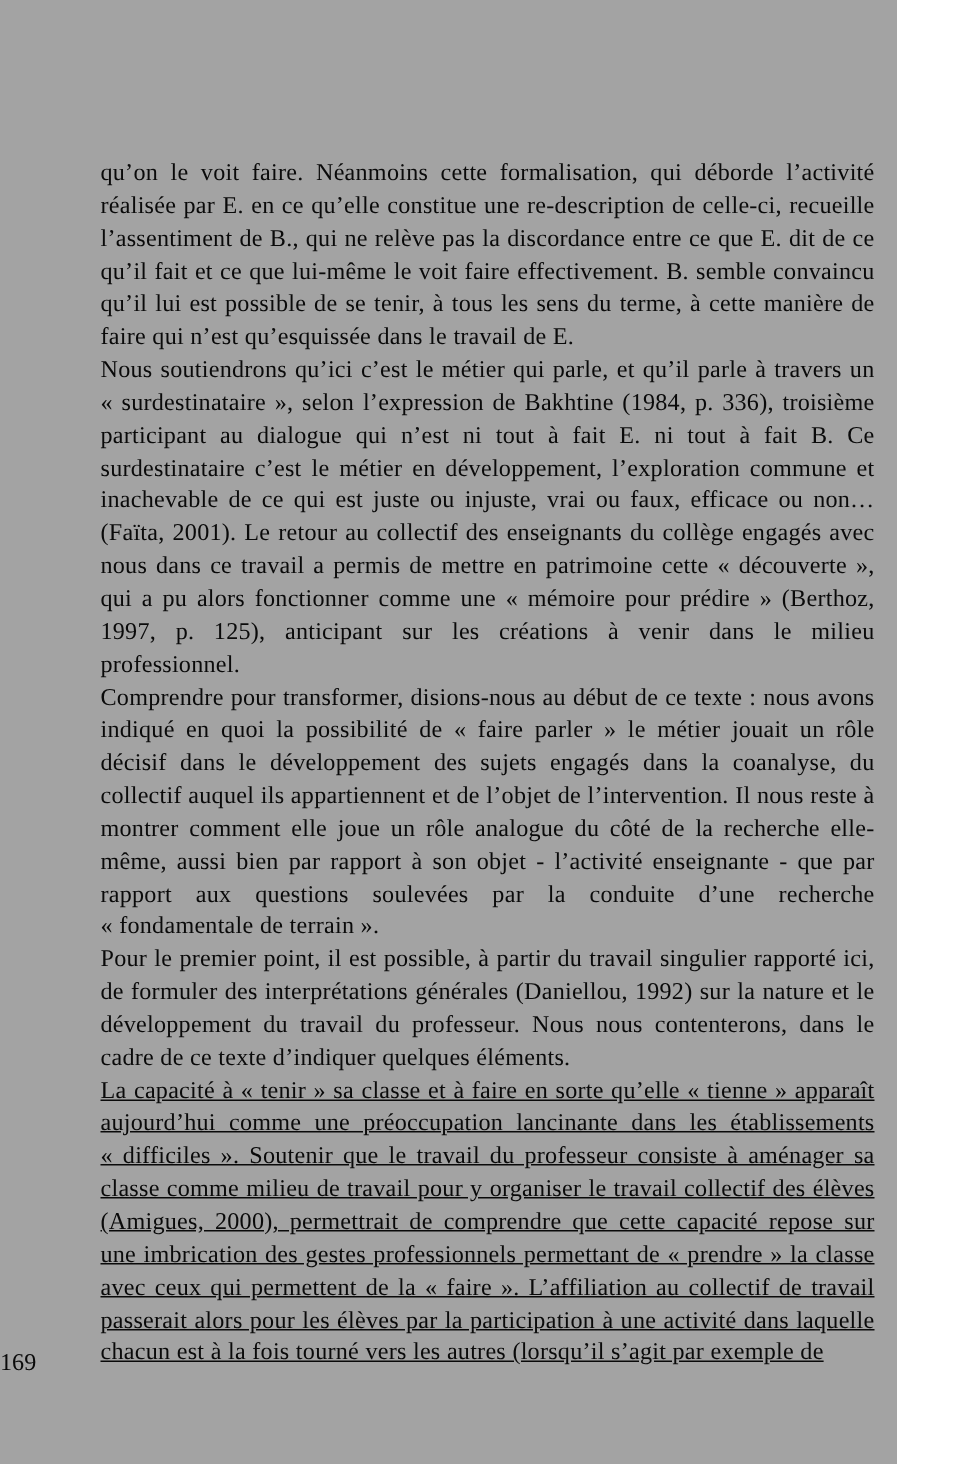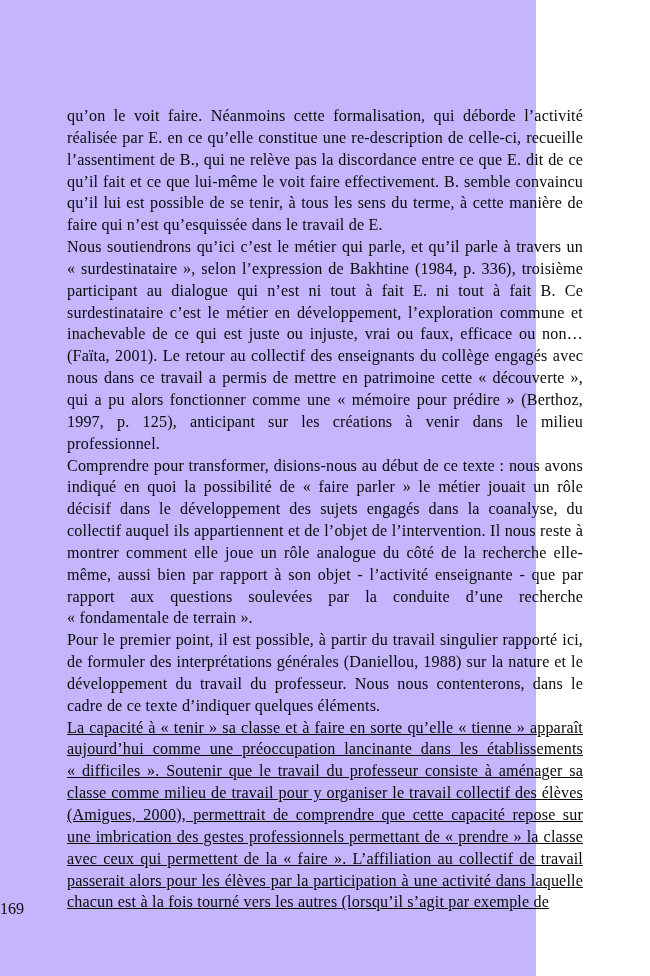--- a/index.html
+++ b/index.html
@@ -10,23 +10,23 @@
   body {
     width: 650px;
     height: 976px;
     background: #ffffff;
     font-family: "Liberation Serif", "DejaVu Serif", serif;
     color: #0a0a0a;
     overflow: hidden;
   }
   .page {
     position: relative;
-    width: 536px;
+    width: 598px;
     height: 976px;
-    background: #c4b5fd;
+    background: #a3a3a3;
     box-sizing: border-box;
   }
   .text-block {
     position: absolute;
     left: 67px;
     top: 105px;
     width: 516px;
   }
   .para {
     margin: 0;
@@ -57,19 +57,19 @@
 </style>
 </head>
 <body>
 
 <div class="page">
 
   <div class="text-block">
     <p class="para">qu’on le voit faire. Néanmoins cette formalisation, qui déborde l’activité réalisée par E. en ce qu’elle constitue une re-description de celle-ci, recueille l’assentiment de B., qui ne relève pas la discordance entre ce que E. dit de ce qu’il fait et ce que lui-même le voit faire effectivement. B. semble convaincu qu’il lui est possible de se tenir, à tous les sens du terme, à cette manière de faire qui n’est qu’esquissée dans le travail de E.</p>
     <p class="para">Nous soutiendrons qu’ici c’est le métier qui parle, et qu’il parle à travers un «&nbsp;surdestinataire&nbsp;», selon l’expression de Bakhtine (1984, p. 336), troisième participant au dialogue qui n’est ni tout à fait E. ni tout à fait B. Ce surdestinataire c’est le métier en développement, l’exploration commune et inachevable de ce qui est juste ou injuste, vrai ou faux, efficace ou non…(Faïta, 2001). Le retour au collectif des enseignants du collège engagés avec nous dans ce travail a permis de mettre en patrimoine cette «&nbsp;découverte&nbsp;», qui a pu alors fonctionner comme une «&nbsp;mémoire pour prédire&nbsp;» (Berthoz, 1997, p. 125), anticipant sur les créations à venir dans le milieu professionnel.</p>
     <p class="para">Comprendre pour transformer, disions-nous au début de ce texte&nbsp;: nous avons indiqué en quoi la possibilité de «&nbsp;faire parler&nbsp;» le métier jouait un rôle décisif dans le développement des sujets engagés dans la coanalyse, du collectif auquel ils appartiennent et de l’objet de l’intervention. Il nous reste à montrer comment elle joue un rôle analogue du côté de la recherche elle-même, aussi bien par rapport à son objet - l’activité enseignante - que par rapport aux questions soulevées par la conduite d’une recherche «&nbsp;fondamentale de terrain&nbsp;».</p>
-    <p class="para">Pour le premier point, il est possible, à partir du travail singulier rapporté ici, de formuler des interprétations générales (Daniellou, 1988) sur la nature et le développement du travail du professeur. Nous nous contenterons, dans le cadre de ce texte d’indiquer quelques éléments.</p>
+    <p class="para">Pour le premier point, il est possible, à partir du travail singulier rapporté ici, de formuler des interprétations générales (Daniellou, 1992) sur la nature et le développement du travail du professeur. Nous nous contenterons, dans le cadre de ce texte d’indiquer quelques éléments.</p>
     <p class="para">La capacité à «&nbsp;tenir&nbsp;» sa classe et à faire en sorte qu’elle «&nbsp;tienne&nbsp;» apparaît aujourd’hui comme une préoccupation lancinante dans les établissements «&nbsp;difficiles&nbsp;». Soutenir que le travail du professeur consiste à aménager sa classe comme milieu de travail pour y organiser le travail collectif des élèves (Amigues, 2000), permettrait de comprendre que cette capacité repose sur une imbrication des gestes professionnels permettant de «&nbsp;prendre&nbsp;» la classe avec ceux qui permettent de la «&nbsp;faire&nbsp;». L’affiliation au collectif de travail passerait alors pour les élèves par la participation à une activité dans laquelle chacun est à la fois tourné vers les autres (lorsqu’il s’agit par exemple de</p>
   </div>
 
   <div class="page-number">169</div>
 
 </div>
 
 </body></html>

